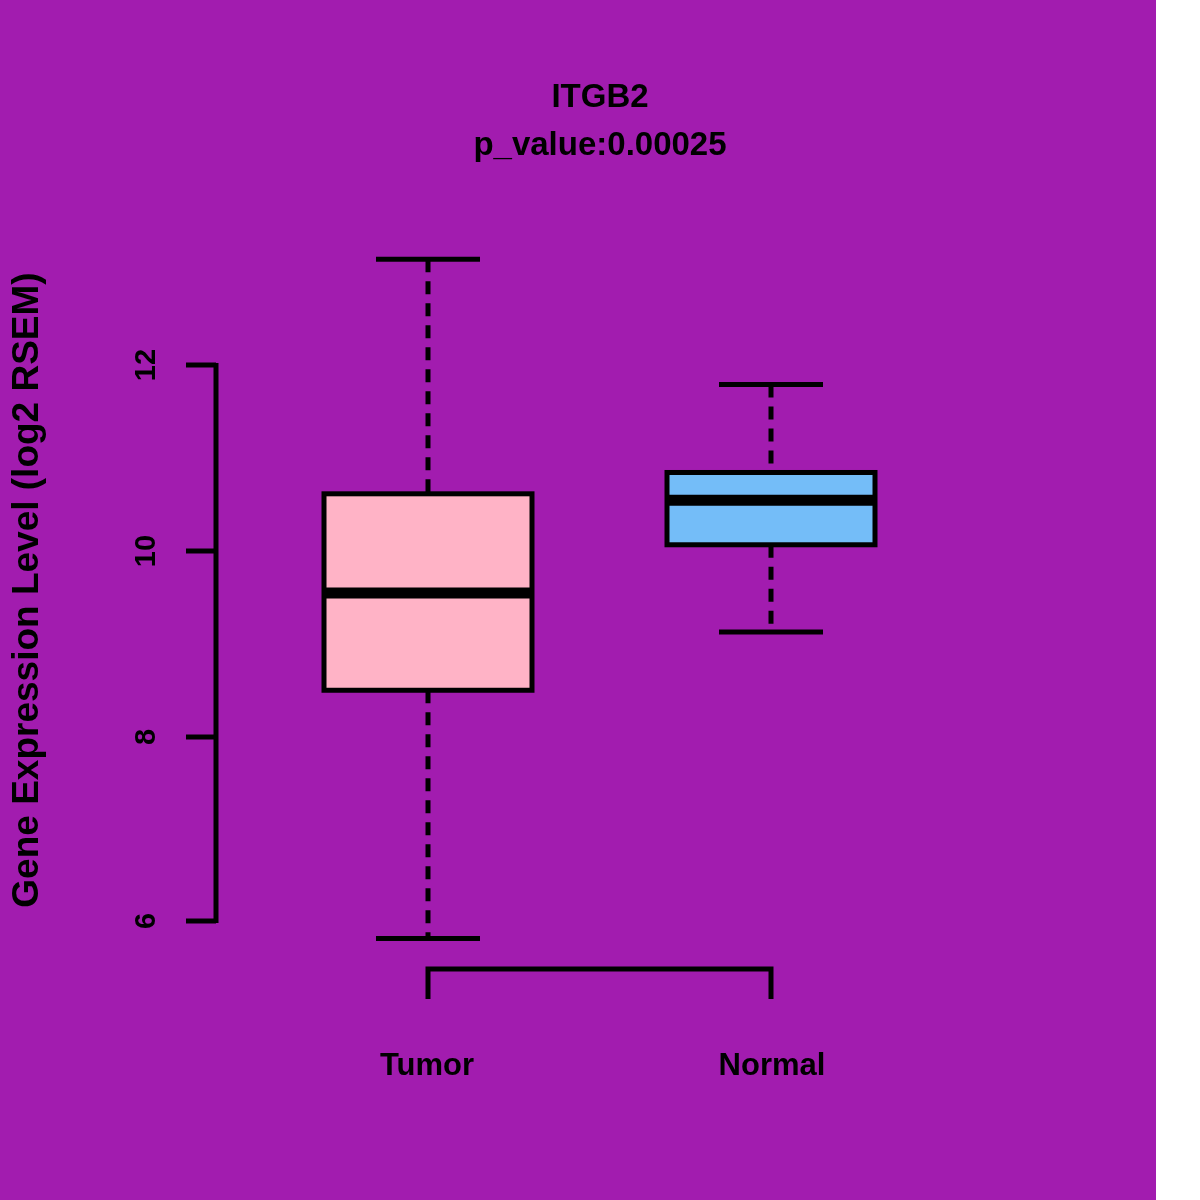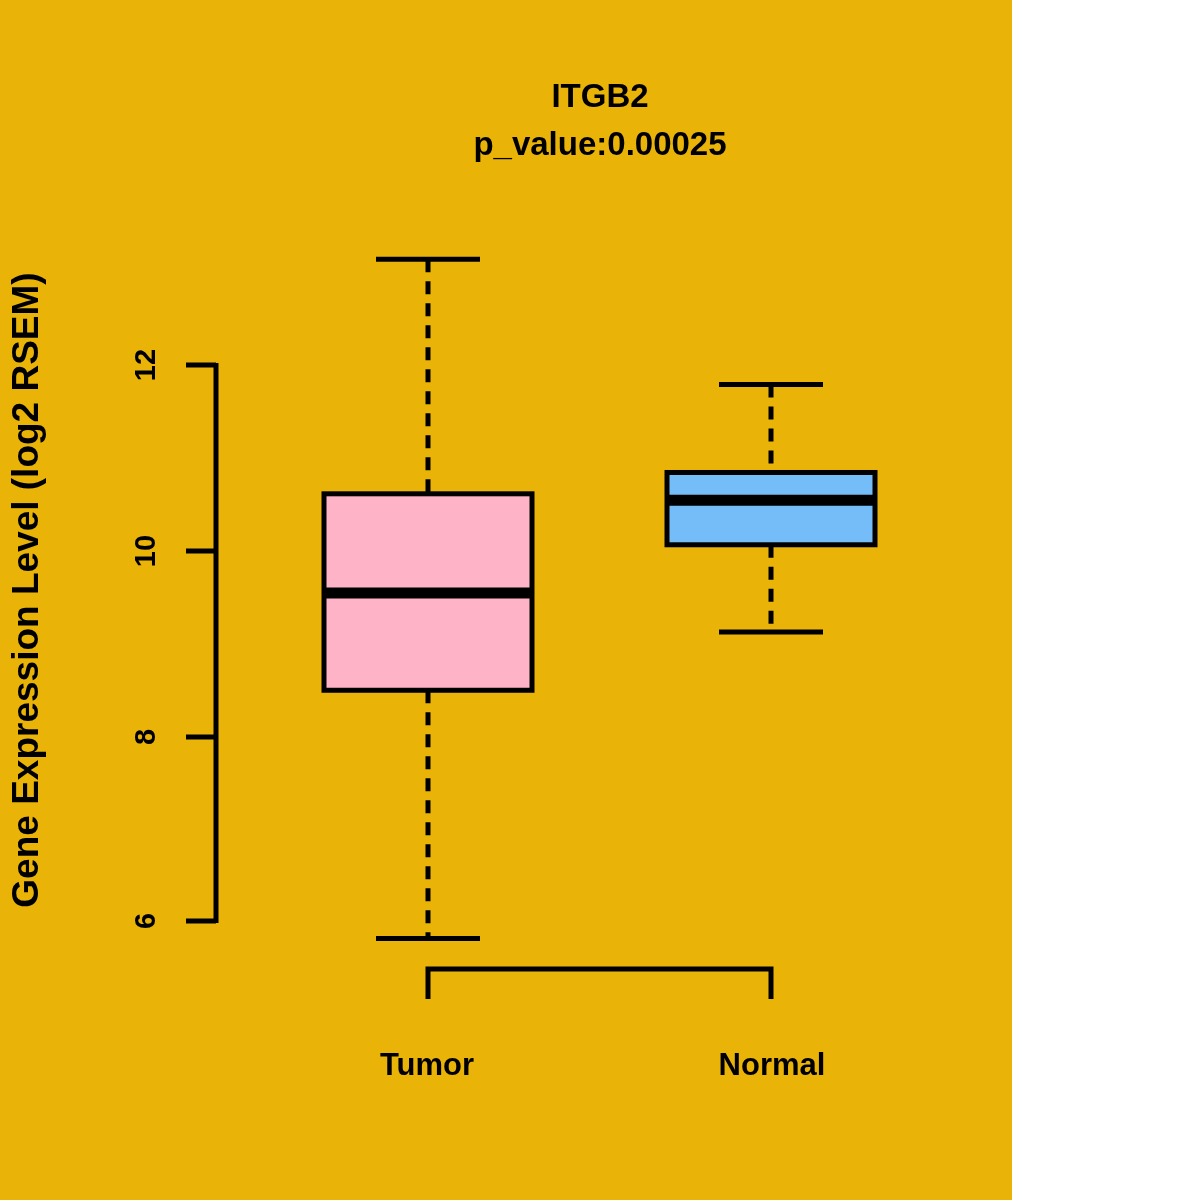--- a/index.html
+++ b/index.html
@@ -8,23 +8,23 @@
     background: #ffffff;
   }
   body {
     width: 1200px;
     height: 1200px;
     font-family: "Liberation Sans", sans-serif;
     overflow: hidden;
   }
   #plot-root {
     position: relative;
-    width: 1012px;
+    width: 1156px;
     height: 1200px;
-    background: #eab308;
+    background: #a21caf;
   }
   svg.plot-canvas {
     position: absolute;
     left: 0;
     top: 0;
     width: 1200px;
     height: 1200px;
     display: block;
   }
   text {

